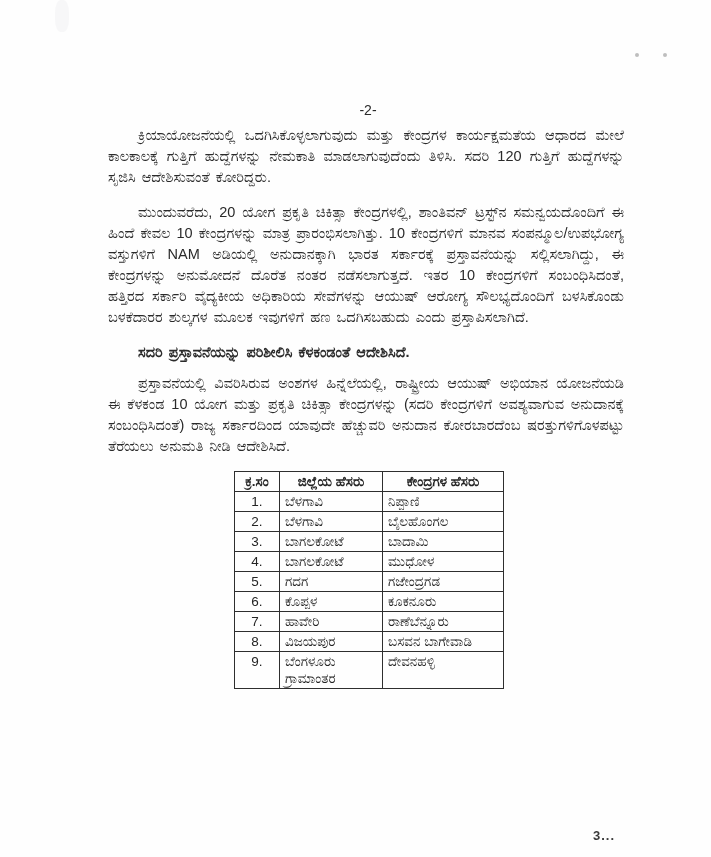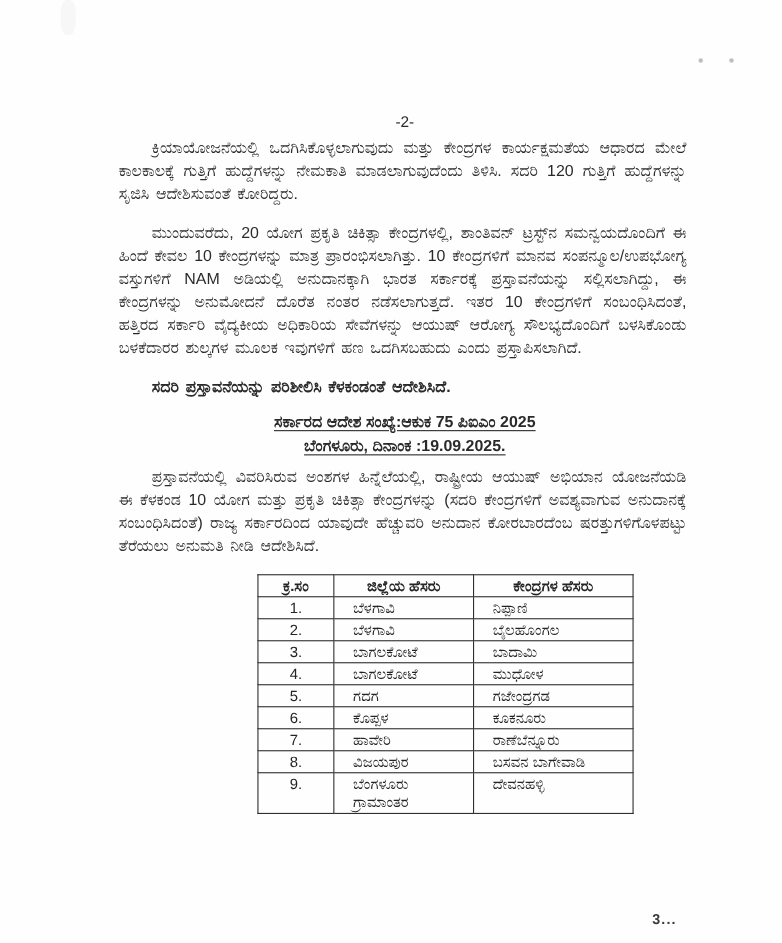--- a/index.html
+++ b/index.html
@@ -48,21 +48,21 @@
     text-underline-offset: 3px;
   }
   .table-wrap { margin: 5px 0 0 126px; }
   table.centers {
     border-collapse: collapse;
     font-size: 13.5px;
     color: #242424;
   }
   table.centers th, table.centers td {
     border: 1.5px solid #2e2e2e;
-    padding: 1px 17px;
+    padding: 1px 5px;
     line-height: 17px;
     vertical-align: top;
   }
   table.centers th { font-weight: bold; text-align: center; white-space: nowrap; }
   table.centers th:first-child { text-align: center; }
   td.c0 { width: 34px; text-align: center; }
   td.c1 { width: 92px; }
   td.c2 { width: 110px; }
   .footer-marker {
     position: absolute;
@@ -101,24 +101,20 @@
   <div class="content">
 
     <div class="page-number">-2-</div>
 
     <p class="para">ಕ್ರಿಯಾಯೋಜನೆಯಲ್ಲಿ ಒದಗಿಸಿಕೊಳ್ಳಲಾಗುವುದು ಮತ್ತು ಕೇಂದ್ರಗಳ ಕಾರ್ಯಕ್ಷಮತೆಯ ಆಧಾರದ ಮೇಲೆ ಕಾಲಕಾಲಕ್ಕೆ ಗುತ್ತಿಗೆ ಹುದ್ದೆಗಳನ್ನು ನೇಮಕಾತಿ ಮಾಡಲಾಗುವುದೆಂದು ತಿಳಿಸಿ. ಸದರಿ 120 ಗುತ್ತಿಗೆ ಹುದ್ದೆಗಳನ್ನು ಸೃಜಿಸಿ ಆದೇಶಿಸುವಂತೆ ಕೋರಿದ್ದರು.</p>
 
     <p class="para">ಮುಂದುವರೆದು, 20 ಯೋಗ ಪ್ರಕೃತಿ ಚಿಕಿತ್ಸಾ ಕೇಂದ್ರಗಳಲ್ಲಿ, ಶಾಂತಿವನ್ ಟ್ರಸ್ಟ್‌ನ ಸಮನ್ವಯದೊಂದಿಗೆ ಈ ಹಿಂದೆ ಕೇವಲ 10 ಕೇಂದ್ರಗಳನ್ನು ಮಾತ್ರ ಪ್ರಾರಂಭಿಸಲಾಗಿತ್ತು. 10 ಕೇಂದ್ರಗಳಿಗೆ ಮಾನವ ಸಂಪನ್ಮೂಲ/ಉಪಭೋಗ್ಯ ವಸ್ತುಗಳಿಗೆ NAM ಅಡಿಯಲ್ಲಿ ಅನುದಾನಕ್ಕಾಗಿ ಭಾರತ ಸರ್ಕಾರಕ್ಕೆ ಪ್ರಸ್ತಾವನೆಯನ್ನು ಸಲ್ಲಿಸಲಾಗಿದ್ದು, ಈ ಕೇಂದ್ರಗಳನ್ನು ಅನುಮೋದನೆ ದೊರೆತ ನಂತರ ನಡೆಸಲಾಗುತ್ತದೆ. ಇತರ 10 ಕೇಂದ್ರಗಳಿಗೆ ಸಂಬಂಧಿಸಿದಂತೆ, ಹತ್ತಿರದ ಸರ್ಕಾರಿ ವೈದ್ಯಕೀಯ ಅಧಿಕಾರಿಯ ಸೇವೆಗಳನ್ನು ಆಯುಷ್ ಆರೋಗ್ಯ ಸೌಲಭ್ಯದೊಂದಿಗೆ ಬಳಸಿಕೊಂಡು ಬಳಕೆದಾರರ ಶುಲ್ಕಗಳ ಮೂಲಕ ಇವುಗಳಿಗೆ ಹಣ ಒದಗಿಸಬಹುದು ಎಂದು ಪ್ರಸ್ತಾಪಿಸಲಾಗಿದೆ.</p>
 
     <p class="para single">ಸದರಿ ಪ್ರಸ್ತಾವನೆಯನ್ನು ಪರಿಶೀಲಿಸಿ ಕೆಳಕಂಡಂತೆ ಆದೇಶಿಸಿದೆ.</p>
 
-    <div class="order-heading">
-      <div class="hline">ಸರ್ಕಾರದ ಆದೇಶ ಸಂಖ್ಯೆ:ಆಕುಕ 75 ಪಿಐಎಂ 2025</div>
-      <div class="hline">ಬೆಂಗಳೂರು, ದಿನಾಂಕ :19.09.2025.</div>
-    </div>
 
     <p class="para">ಪ್ರಸ್ತಾವನೆಯಲ್ಲಿ ವಿವರಿಸಿರುವ ಅಂಶಗಳ ಹಿನ್ನೆಲೆಯಲ್ಲಿ, ರಾಷ್ಟ್ರೀಯ ಆಯುಷ್ ಅಭಿಯಾನ ಯೋಜನೆಯಡಿ ಈ ಕೆಳಕಂಡ 10 ಯೋಗ ಮತ್ತು ಪ್ರಕೃತಿ ಚಿಕಿತ್ಸಾ ಕೇಂದ್ರಗಳನ್ನು (ಸದರಿ ಕೇಂದ್ರಗಳಿಗೆ ಅವಶ್ಯವಾಗುವ ಅನುದಾನಕ್ಕೆ ಸಂಬಂಧಿಸಿದಂತೆ) ರಾಜ್ಯ ಸರ್ಕಾರದಿಂದ ಯಾವುದೇ ಹೆಚ್ಚುವರಿ ಅನುದಾನ ಕೋರಬಾರದೆಂಬ ಷರತ್ತುಗಳಿಗೊಳಪಟ್ಟು ತೆರೆಯಲು ಅನುಮತಿ ನೀಡಿ ಆದೇಶಿಸಿದೆ.</p>
 
     <div class="table-wrap">
       <table class="centers">
         <thead>
           <tr>
               <th>ಕ್ರ.ಸಂ</th>
               <th>ಜಿಲ್ಲೆಯ ಹೆಸರು</th>
               <th>ಕೇಂದ್ರಗಳ ಹೆಸರು</th>

